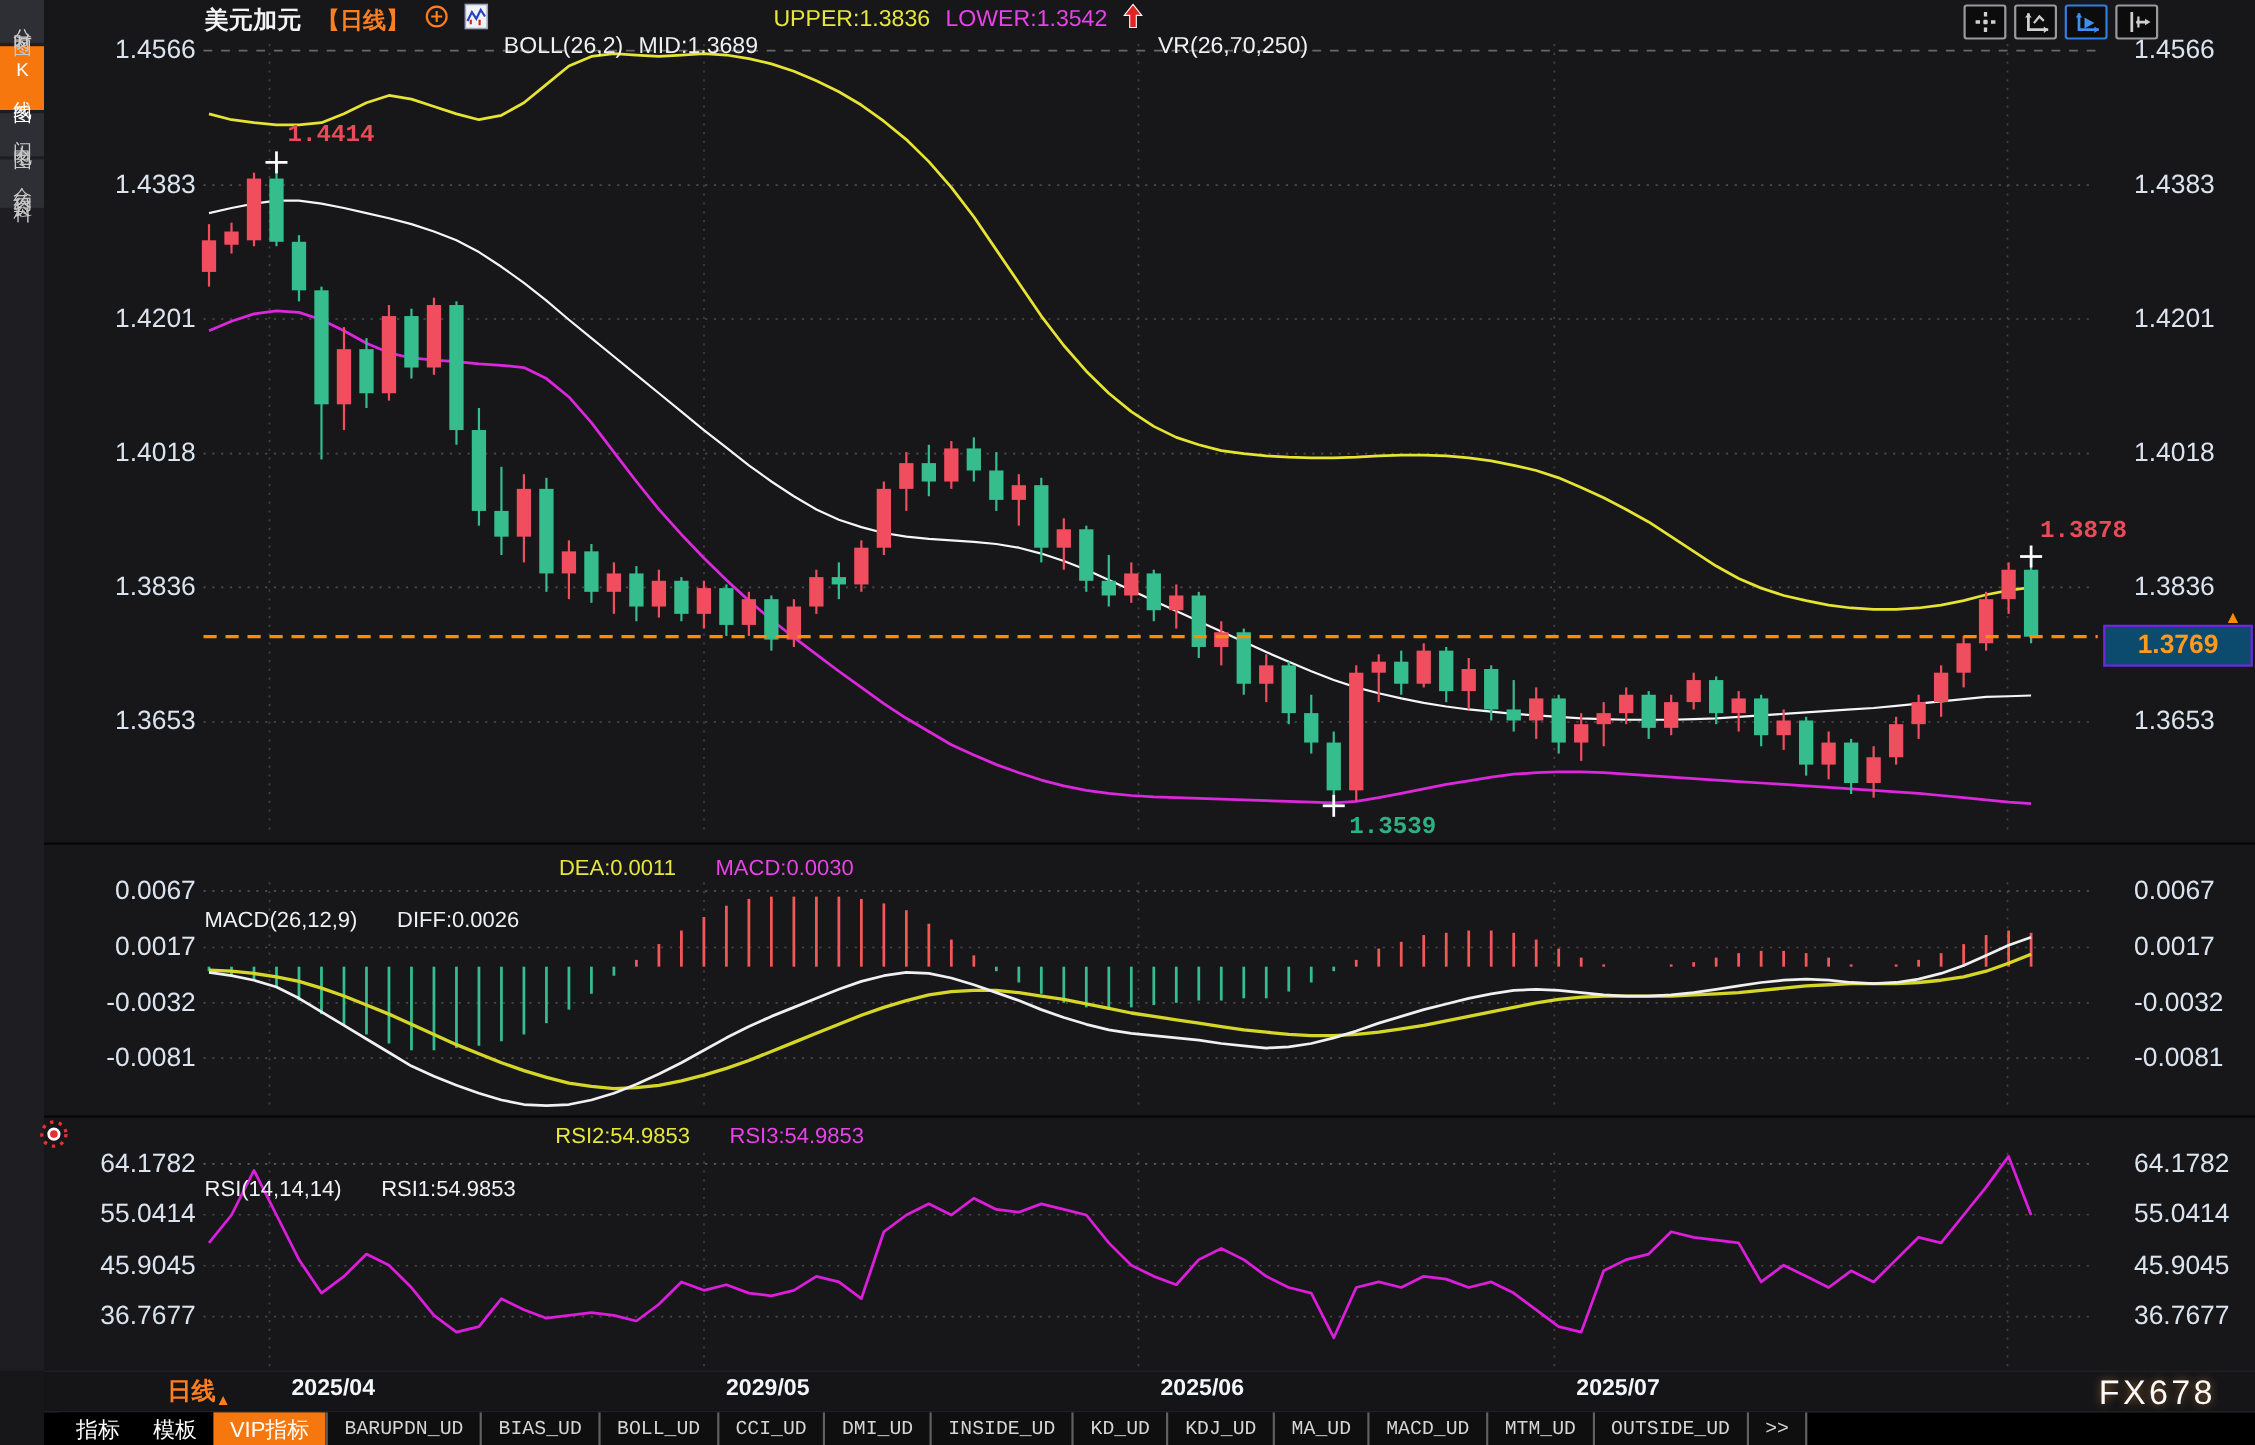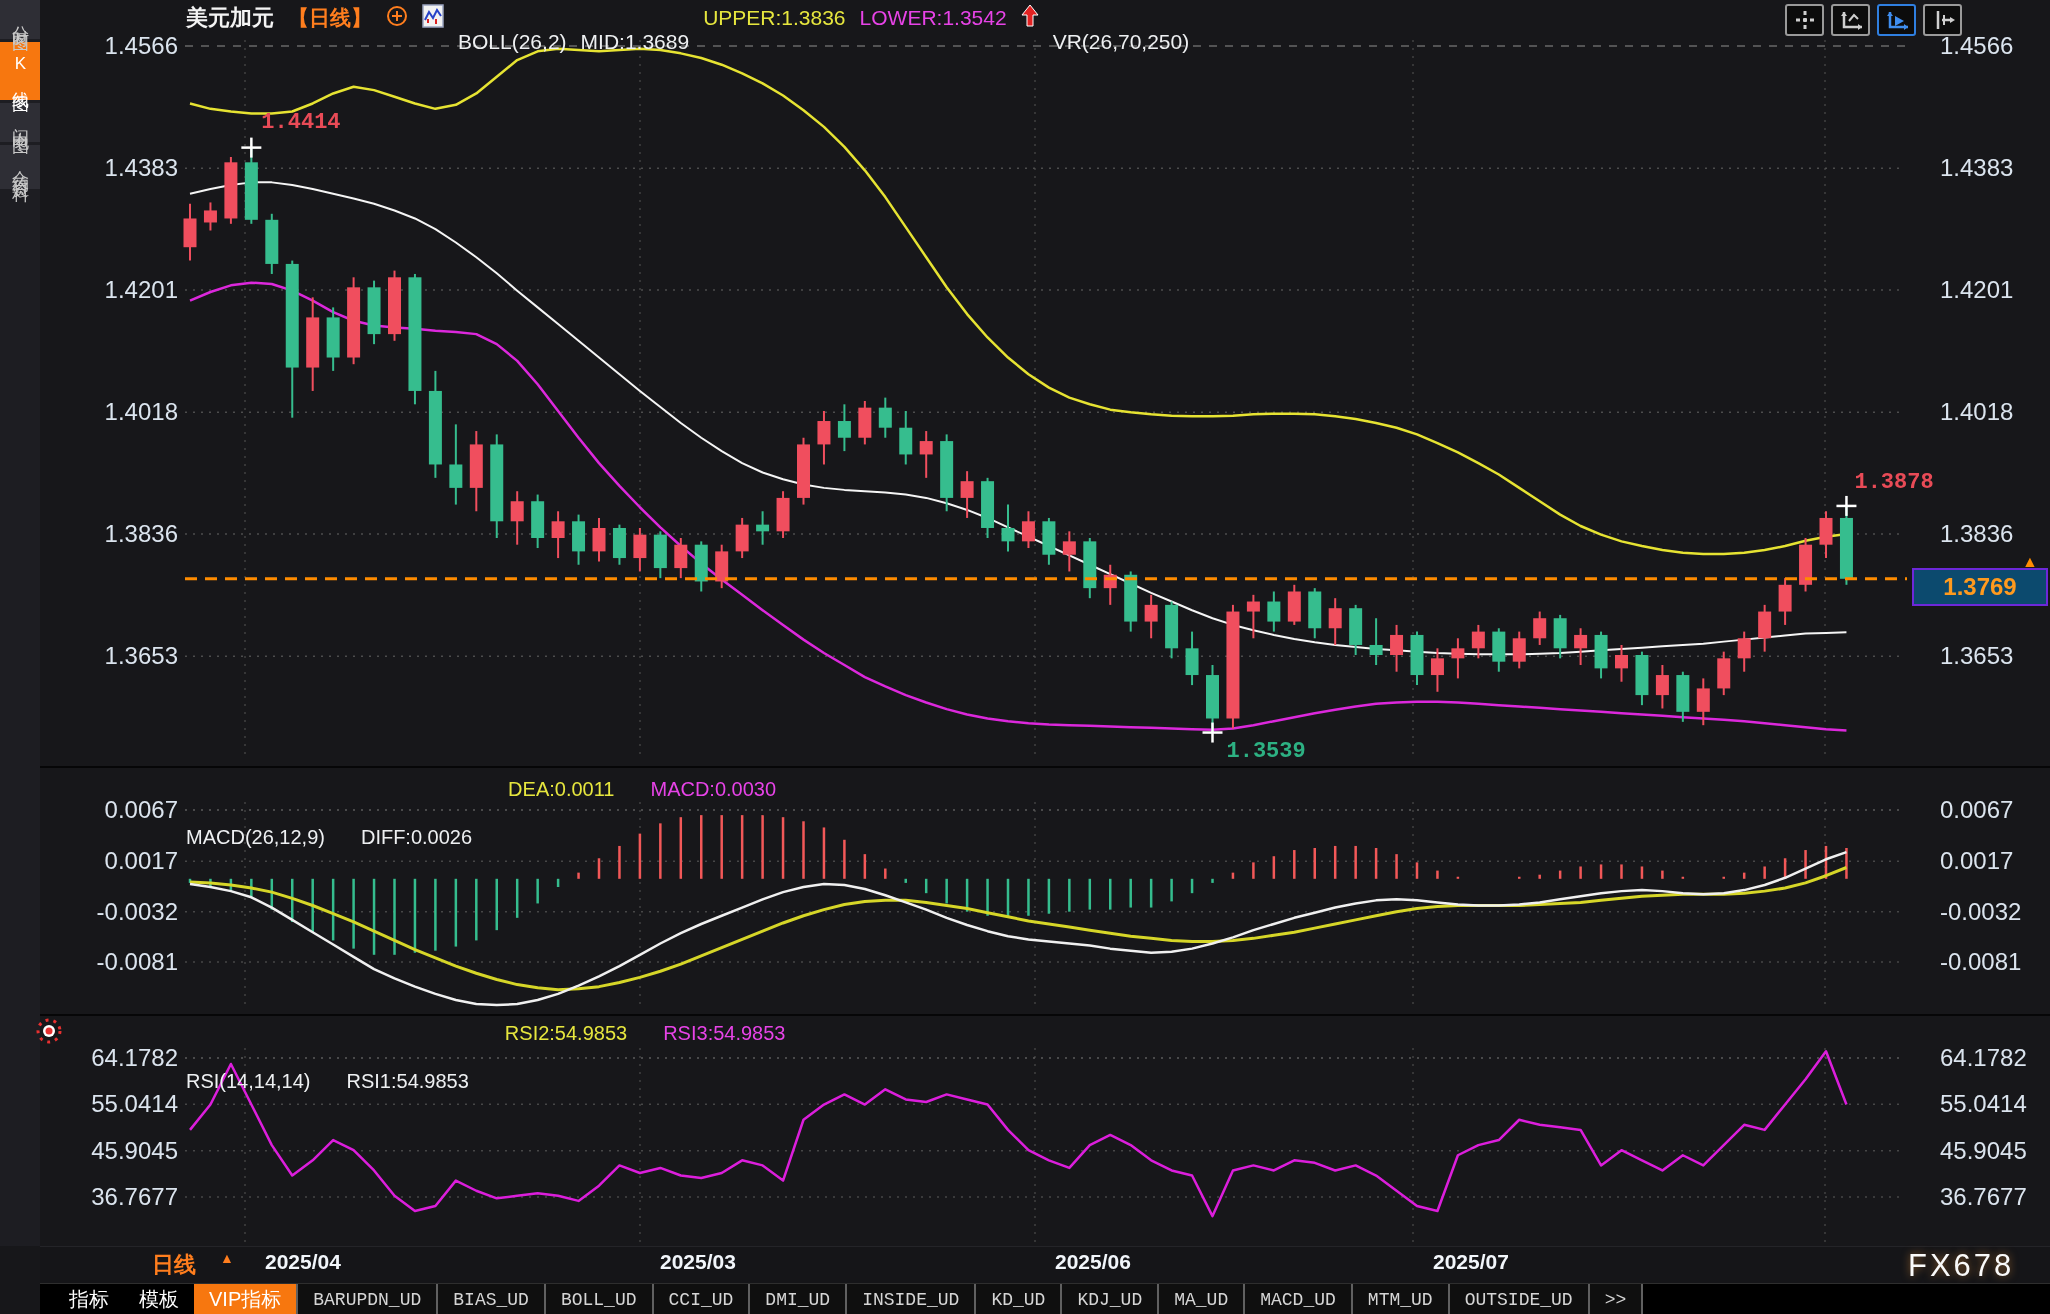--- a/index.html
+++ b/index.html
@@ -29,21 +29,21 @@
   
   .p-hdr{position:absolute;left:186px;display:flex;gap:36px;font-size:20px;white-space:nowrap;justify-content:space-between;}
   
   .price-box{position:absolute;left:1912px;top:568px;width:132px;height:34px;border:2px solid #6d28d9;
              background:#0c4a6e;color:#ff9a1e;font-size:24px;font-weight:bold;
              display:flex;align-items:center;justify-content:center;}
   .price-caret{position:absolute;left:2022px;top:553px;color:#ff8c00;font-size:16px;}
   
   .xaxis-row{position:absolute;left:40px;right:0;top:1246px;height:37px;background:#151518;border-top:1px solid #242428;}
   .timeframe{position:absolute;left:152px;top:1250px;color:#ff7e1e;font-size:22px;font-weight:bold;
-             display:flex;align-items:flex-start;gap:24px;cursor:pointer;}
+             display:flex;align-items:flex-end;gap:0;cursor:pointer;}
   .watermark{position:absolute;left:1908px;top:1248px;font-size:31px;color:#fafafa;letter-spacing:3px;
              text-shadow:0 0 9px rgba(255,160,60,.55);}
   .tabs{position:absolute;left:40px;right:0;top:1283px;height:31px;background:#000;display:flex;
         align-items:stretch;padding-left:14px;border-top:1px solid #2e2e2e;}
   .tab{display:flex;align-items:center;padding:0 15px;font-size:20px;color:#fff;background:#000;cursor:pointer;white-space:nowrap;}
   .tab.ud{font-family:"Liberation Mono",monospace;font-size:18px;color:#d5d5d5;background:#0f0f0f;border-left:2px solid #606060;}
   .tab.ud:last-child{border-right:2px solid #606060;}
   .tab.active{background:#f7770f;color:#fff;}
   .divider{position:absolute;left:40px;right:0;height:2px;background:#060607;}
   svg{position:absolute;left:0;top:0;}
@@ -507,19 +507,19 @@
     <div class="ylab right" style="top: 961.987px;">-0.0081</div>
     <div class="ylab left" style="top: 1058px;">64.1782</div>
     <div class="ylab right" style="top: 1058px;">64.1782</div>
     <div class="ylab left" style="top: 1104.33px;">55.0414</div>
     <div class="ylab right" style="top: 1104.33px;">55.0414</div>
     <div class="ylab left" style="top: 1150.67px;">45.9045</div>
     <div class="ylab right" style="top: 1150.67px;">45.9045</div>
     <div class="ylab left" style="top: 1197px;">36.7677</div>
     <div class="ylab right" style="top: 1197px;">36.7677</div>
     <div class="month" style="left: 265px;">2025/04</div>
-    <div class="month" style="left: 660px;">2025/03</div>
+    <div class="month" style="left: 660px;">2029/05</div>
     <div class="month" style="left: 1055px;">2025/06</div>
     <div class="month" style="left: 1433px;">2025/07</div>
     <div class="mk-label" style="left: 261.35px; top: 109.611px; color: rgb(233, 75, 87);">1.4414</div>
     <div class="mk-label" style="left: 1226.5px; top: 738.542px; color: rgb(45, 177, 131);">1.3539</div>
     <div class="mk-label" style="left: 1854.45px; top: 469.923px; color: rgb(233, 75, 87);">1.3878</div>
   </div>
 
 </body></html>

